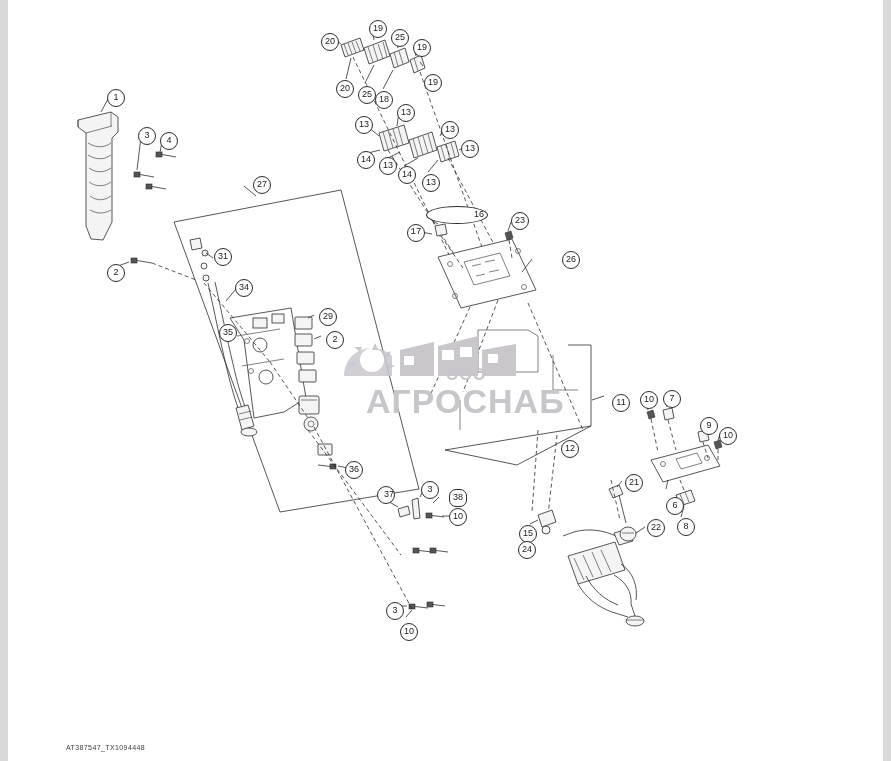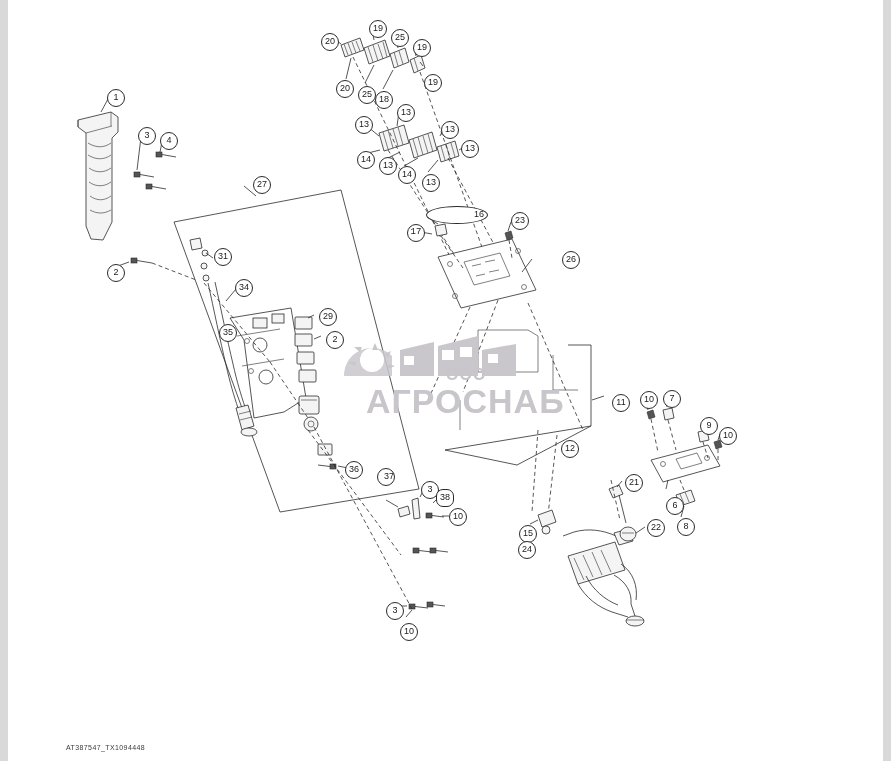--- a/index.html
+++ b/index.html
@@ -463,23 +463,23 @@
         <div class="callout-label" style="left: 130px; top: 127px;">3</div>
         <div class="callout-label" style="left: 152px; top: 132px;">4</div>
         <div class="callout-label" style="left: 99px; top: 264px;">2</div>
         <div class="callout-label" style="left: 231px; top: 176px; margin-left: 14px;">27</div>
         <div class="callout-label" style="left: 206px; top: 248px;">31</div>
         <div class="callout-label" style="left: 227px; top: 279px;">34</div>
         <div class="callout-label" style="left: 211px; top: 324px;">35</div>
         <div class="callout-label" style="left: 311px; top: 308px;">29</div>
         <div class="callout-label" style="left: 318px; top: 331px;">2</div>
         <div class="callout-label" style="left: 337px; top: 461px;">36</div>
-        <div class="callout-label" style="left: 369px; top: 468px; text-align: right;">37</div>
+        <div class="callout-label" style="left: 369px; top: 486px; text-align: right;">37</div>
         <div class="callout-label" style="left: 413px; top: 481px;">3</div>
-        <div class="callout-label" style="left: 428px; top: 489px; border-radius: 7px;">38</div>
+        <div class="callout-label" style="left: 441px; top: 489px; border-radius: 7px;">38</div>
         <div class="callout-label" style="left: 441px; top: 508px;">10</div>
         <div class="callout-label" style="left: 378px; top: 602px;">3</div>
         <div class="callout-label" style="left: 392px; top: 623px;">10</div>
         <div class="callout-label" style="left: 313px; top: 33px;">20</div>
         <div class="callout-label" style="left: 361px; top: 20px;">19</div>
         <div class="callout-label" style="left: 383px; top: 29px;">25</div>
         <div class="callout-label" style="left: 405px; top: 39px;">19</div>
         <div class="callout-label" style="left: 416px; top: 74px;">19</div>
         <div class="callout-label" style="left: 328px; top: 80px;">20</div>
         <div class="callout-label" style="left: 350px; top: 86px;">25</div>

